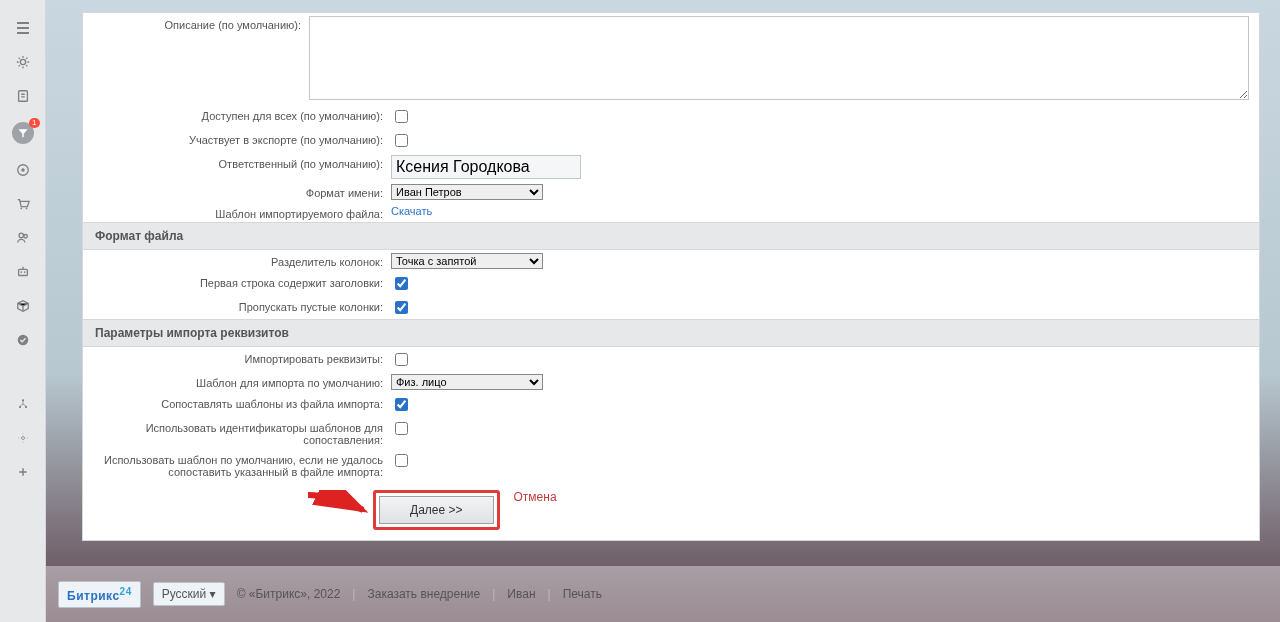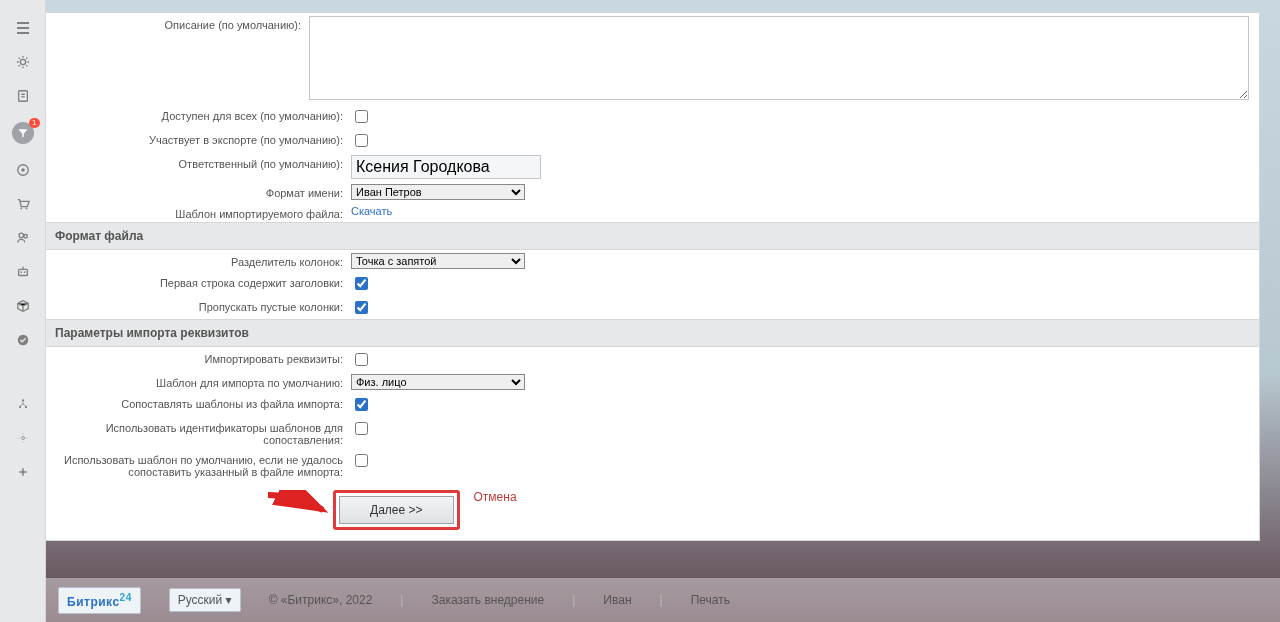--- a/index.html
+++ b/index.html
@@ -1,38 +1,38 @@
 <!DOCTYPE html>
 <html><head>
 <meta charset="utf-8">
 <style>
 html,body{margin:0;padding:0;font-family:"Helvetica Neue",Arial,sans-serif;font-size:11px;color:#333;background:linear-gradient(180deg,#c9d8e0 0%,#b8c8d0 60%,#59404a 100%);height:622px;width:1280px;overflow:hidden}
 .sidebar{position:fixed;left:0;top:0;width:46px;height:100%;background:#e6e8ea;border-right:1px solid #d5d7da;display:flex;flex-direction:column;align-items:center;padding-top:20px;gap:18px;box-sizing:border-box}
 .sidebar-icon{width:16px;height:16px;color:#808080;display:flex;align-items:center;justify-content:center;cursor:pointer}
 .sidebar-icon.selected{background:#9fa3a8;border-radius:50%;width:22px;height:22px;color:#fff;position:relative}
 .badge{position:absolute;top:-4px;right:-6px;background:#ff4c3b;color:#fff;font-size:8px;padding:0 3px;border-radius:6px;line-height:10px}
-.main{margin-left:22px;padding:12px;height:580px;overflow:hidden}
+.main{margin-left:62px;padding:12px;height:580px;overflow:hidden}
 .panel{background:#fff;margin:0 8px 0 8px;border:1px solid #d5d7da;box-sizing:border-box}
 .form-row{display:flex;align-items:flex-start;padding:2px 10px}
 .form-label{width:290px;text-align:right;padding-right:8px;color:#555;padding-top:4px}
 .form-control{flex:1;padding-top:1px}
 textarea{width:940px;height:84px;resize:both;font-family:inherit;font-size:11px;border:1px solid #c2c6cb;box-sizing:border-box}
 input[type=text]{width:180px;border:1px solid #c2c6cb;padding:2px 4px;font-size:16px;background:#f5f6f7}
-select{width:174px;border:1px solid #888;font-size:11px}
+select{width:152px;border:1px solid #888;font-size:11px}
 .section-header{background:#e6e8ea;color:#555;font-weight:bold;padding:6px 12px;border-top:1px solid #d5d7da;border-bottom:1px solid #d5d7da;font-size:12px}
 .link{color:#2a72c8;cursor:pointer}
 .action-row{padding:10px;display:flex;}
 .arrow{width:70px;height:30px;margin-left:210px;position:relative}
 .arrow svg{width:70px;height:30px}
 .btn-next{padding:6px 30px;border:1px solid #9da1a7;background:linear-gradient(#f2f3f4,#dfe1e3);font-size:12px;color:#333;cursor:pointer}
 .btn-highlight{border:3px solid #e03a3a;padding:3px;border-radius:3px;display:inline-block}
 .cancel-link{color:#c23b3b;margin-left:14px;cursor:pointer;font-size:12px}
 .req-note{padding:6px 12px;font-size:11px;color:#888}
 .req-star{color:#c23b3b}
-.footer{position:fixed;bottom:0;left:46px;right:0;height:44px;background:rgba(255,255,255,.4);display:flex;align-items:center;padding:0 12px;gap:28px;font-size:12px;color:#555}
+.footer{position:fixed;bottom:0;left:46px;right:0;height:56px;background:rgba(255,255,255,.4);display:flex;align-items:center;padding:0 12px;gap:12px;font-size:12px;color:#555}
 .footer-btn{border:1px solid #b8c2cc;background:#eef3f7;padding:4px 8px;border-radius:2px;cursor:pointer}
 .logo{color:#2a72c8;font-weight:bold;letter-spacing:.5px}
 .logo sup{color:#2fa3d6}
 .footer-sep{color:#bbb}
 .footer-link{cursor:pointer}
 input[type=checkbox]{accent-color:#2a72c8}
 </style>
 </head>
 <body>
 

